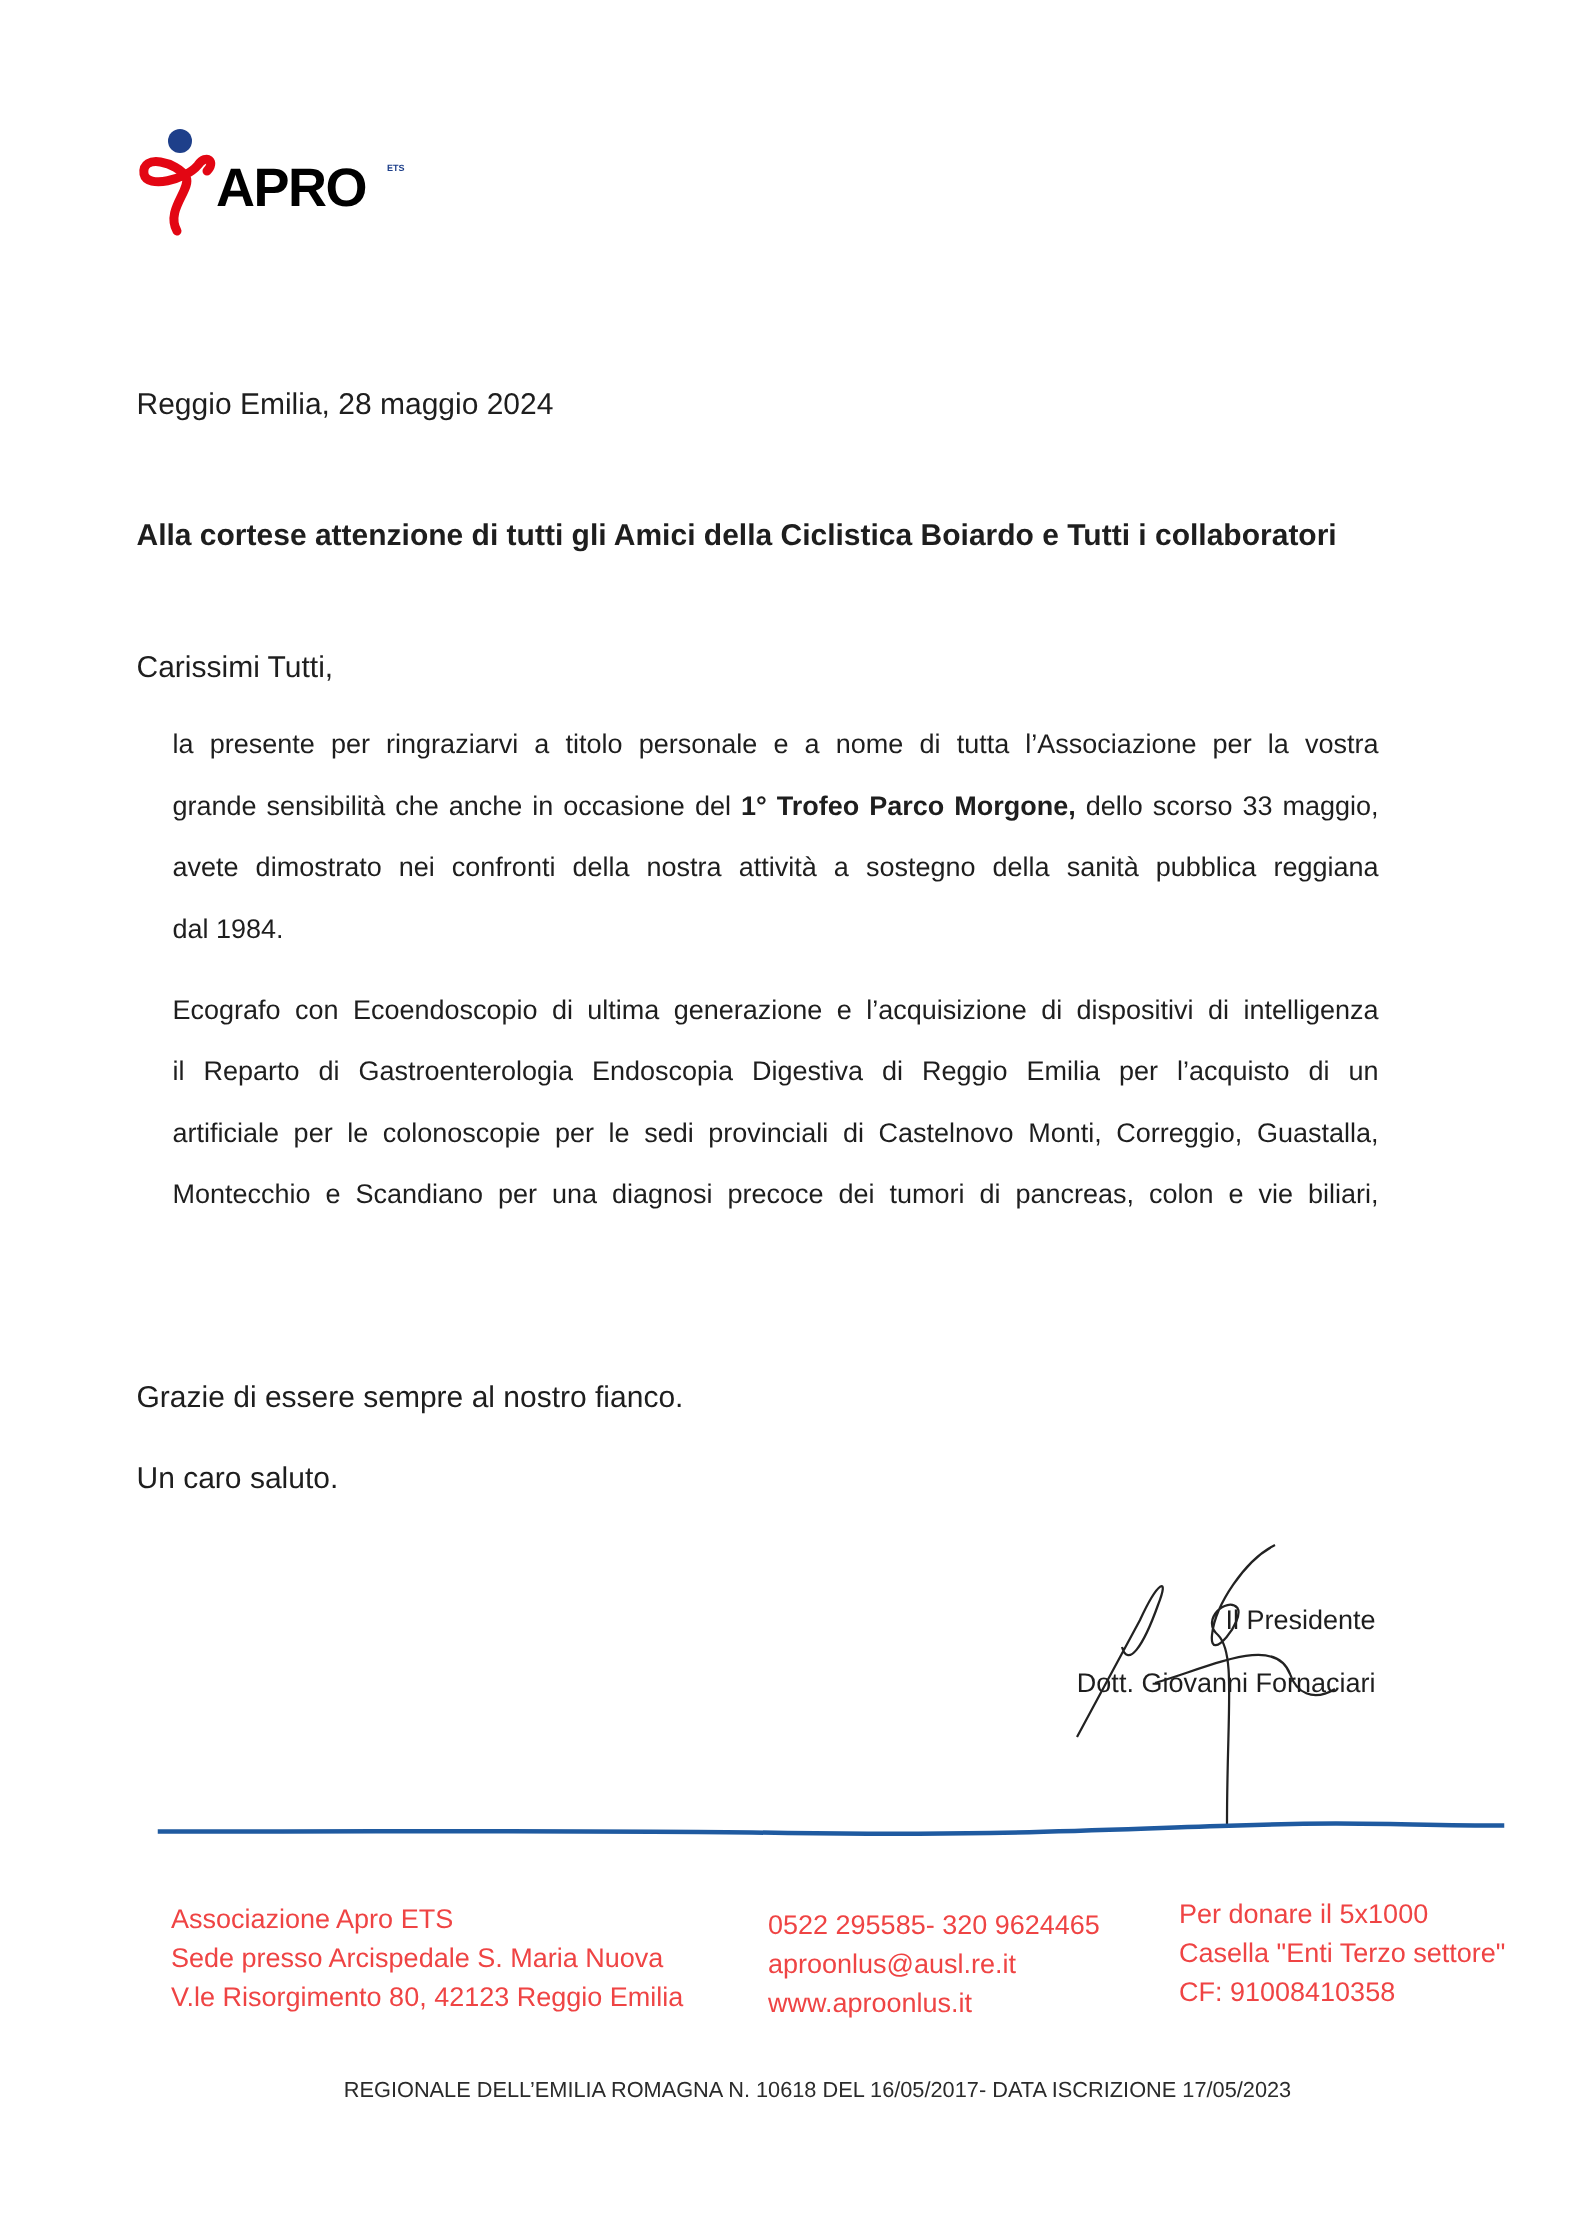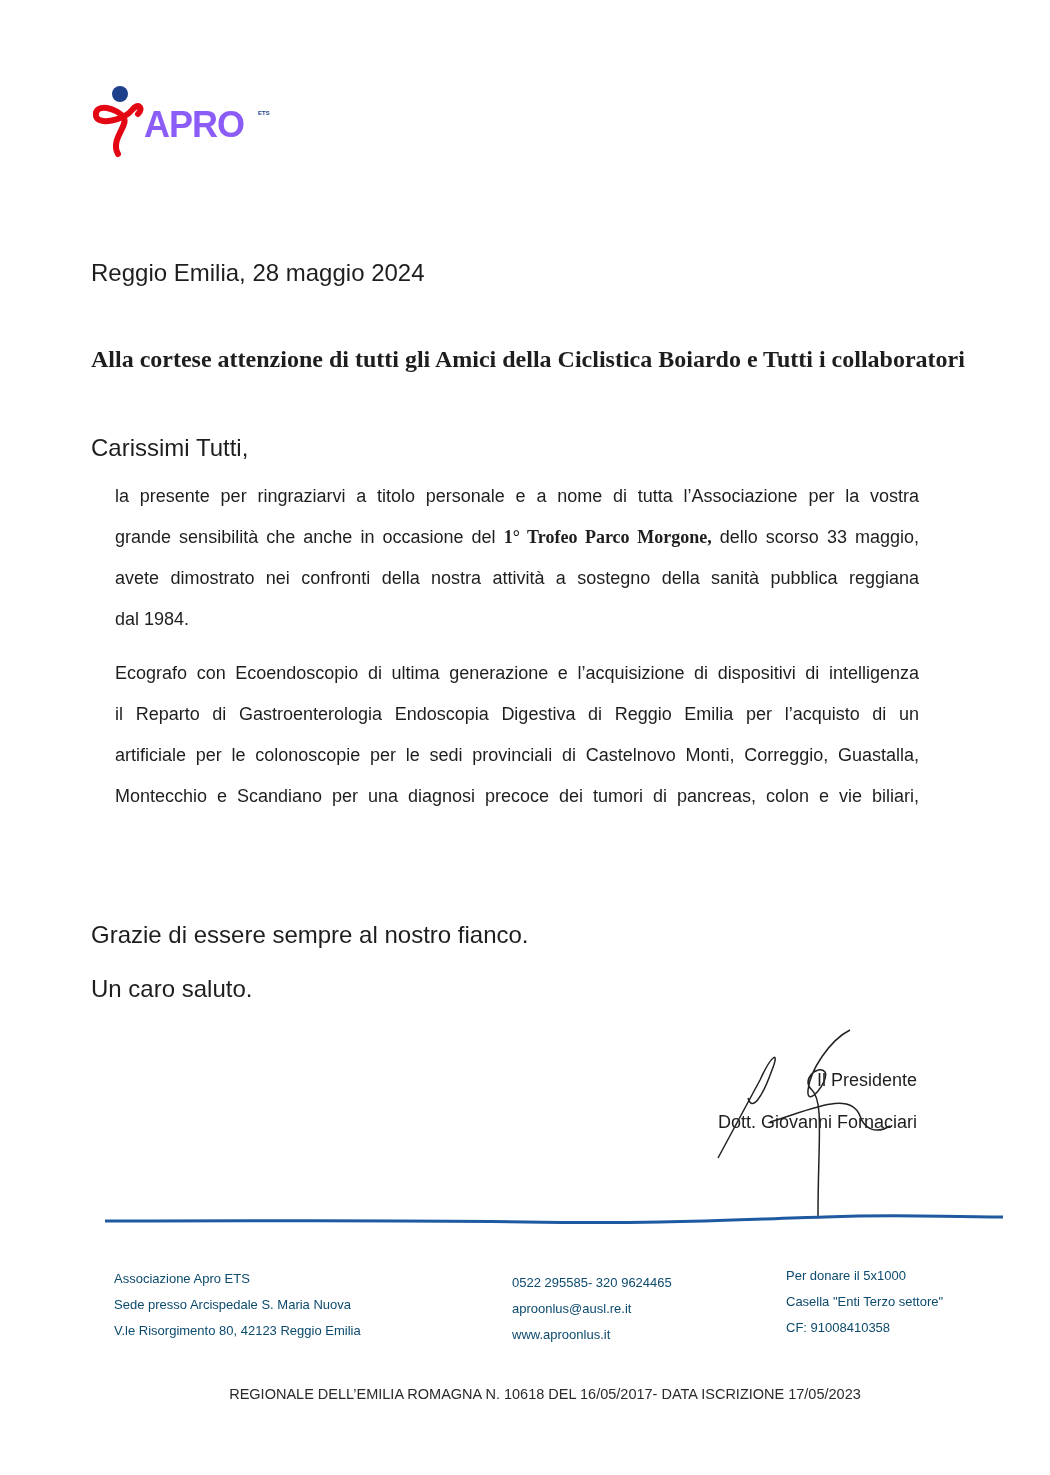--- a/index.html
+++ b/index.html
@@ -2,43 +2,43 @@
 <html><head>
 <meta charset="utf-8">
 <style>
   html, body { margin: 0; padding: 0; background: #ffffff; }
   body { width: 1050px; height: 1475px; position: relative; overflow: hidden;
          font-family: "Liberation Sans", "DejaVu Sans", sans-serif; color: #1e1e1e; }
   .logo { position: absolute; left: 88px; top: 82px; width: 190px; height: 80px; }
   .logo-text { position: absolute; left: 56px; top: 22px; font-family: "Liberation Sans", sans-serif;
                font-weight: bold; font-size: 36px; letter-spacing: -1px; }
   .logo-ets { position: absolute; left: 170px; top: 28px; font-size: 6px; font-weight: bold; }
-  .txt { position: absolute; left: 91px; font-size: 24px; white-space: nowrap; }
+  .txt { position: absolute; left: 91px; font-size: 20px; white-space: nowrap; }
   .para { position: absolute; left: 91px; width: 828px; font-size: 18px; line-height: 41px;
           text-align: justify; }
   .para .line { display: block; text-align: justify; text-align-last: justify; height: 41px; margin-left: 24px; }
   .para .line.last { text-align-last: left; }
-  .bold { font-weight: bold; font-family: Liberation Serif, serif; }
+  .bold { font-weight: bold; }
   .sig-title { position: absolute; right: 133px; top: 1070px; font-size: 18px; }
   .sig-name { position: absolute; right: 133px; top: 1112px; font-size: 18px; }
   .signature { position: absolute; left: 700px; top: 1020px; width: 200px; height: 200px; }
   .rule { position: absolute; left: 105px; top: 1208px; width: 898px; height: 20px; }
-  .foot-col { position: absolute; font-size: 13px; line-height: 26px; color: #0c4a6e; }
+  .foot-col { position: absolute; font-size: 18px; line-height: 26px; color: #ef4444; }
   .legal { position: absolute; left: 120px; top: 1383px; width: 850px; font-size: 14.5px;
            line-height: 22px; text-align: center; color: #2a2a2a; }
 </style>
 </head>
 <body>
 
 <div class="logo">
   <svg width="60" height="80" viewBox="0 0 60 80" style="position:absolute;left:0;top:0">
     <circle cx="32" cy="12" r="8" fill="#1e3f8a"></circle>
     <path d="M30 72 C 22 58, 40 44, 36 36 C 30 26, 6 20, 8 34 C 10 44, 36 38, 44 28 C 50 20, 56 26, 50 32" fill="none" stroke="#e30613" stroke-width="6" stroke-linecap="round"></path>
   </svg>
-  <span class="logo-text" style="color:#8b5cf6">APRO</span>
+  <span class="logo-text" style="color:#000000">APRO</span>
   <span class="logo-ets" style="color:#1e3f8a">ETS</span>
 </div>
 
 <div class="txt" style="top:259px">Reggio Emilia, 28 maggio 2024</div>
 
 <div class="txt bold" style="top:346px">Alla cortese attenzione di tutti gli Amici della Ciclistica Boiardo e Tutti i collaboratori</div>
 
 <div class="txt" style="top:434px">Carissimi Tutti,</div>
 
 <div class="para" style="top:476px">

